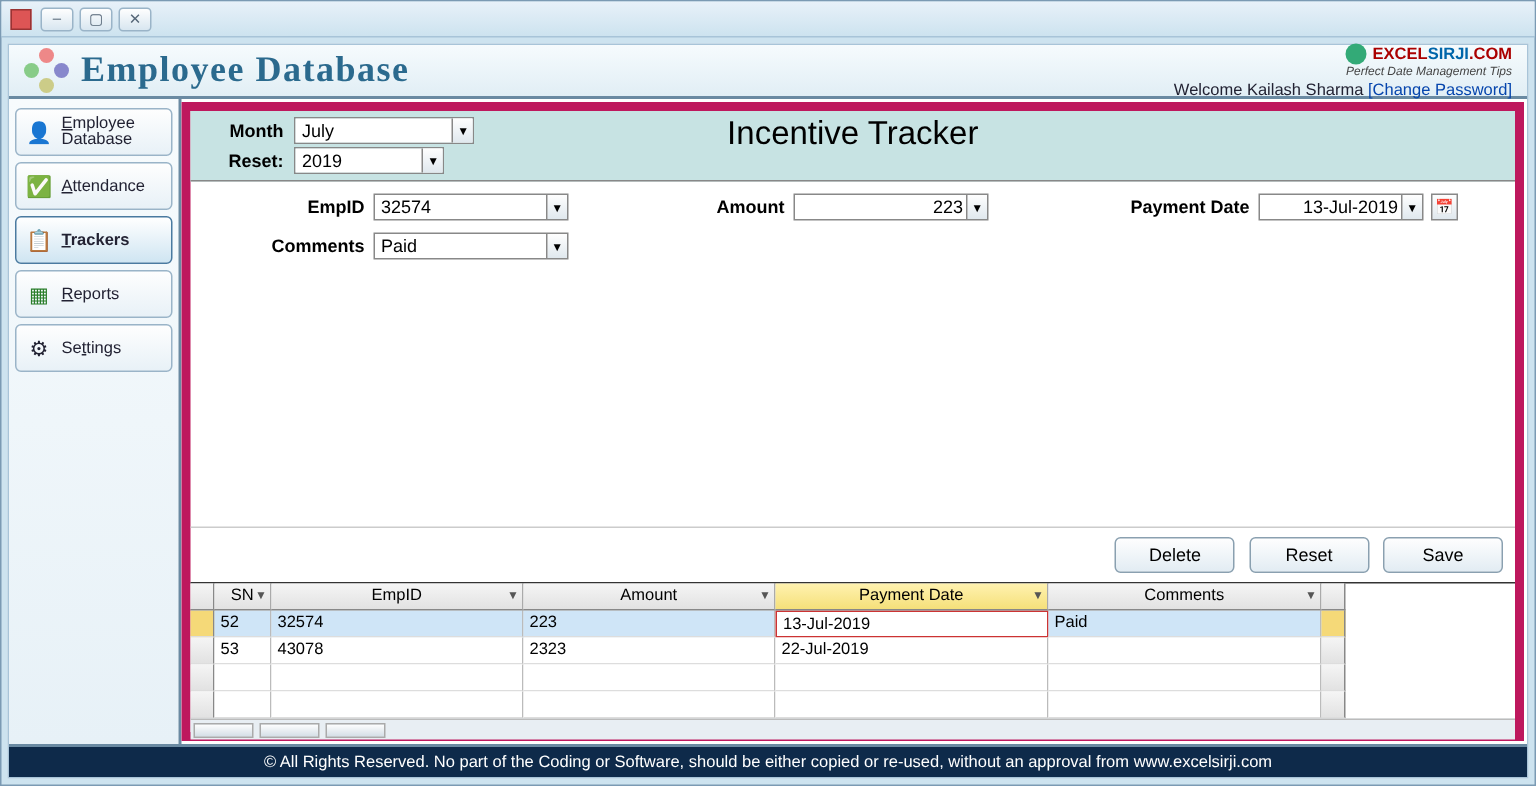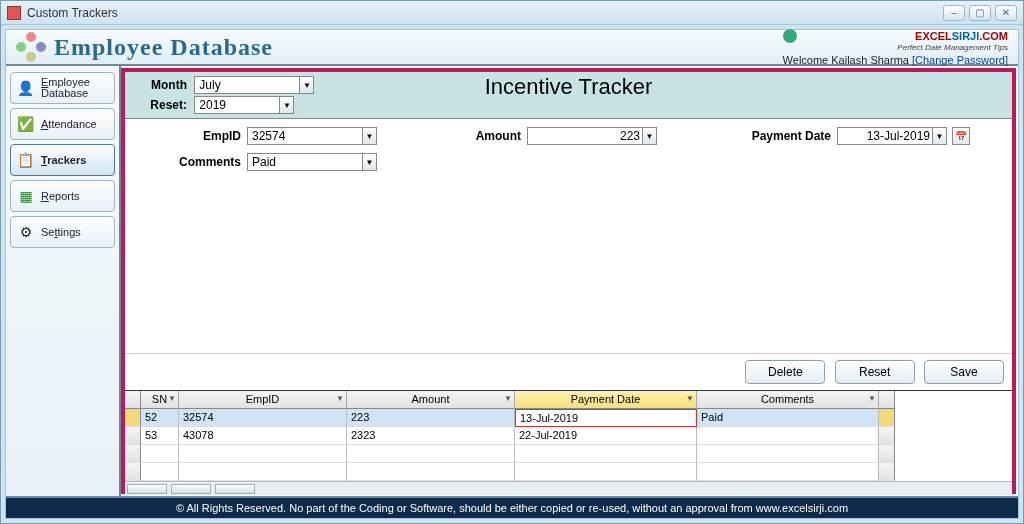--- a/index.html
+++ b/index.html
@@ -29,21 +29,21 @@
 .welcome { font-size:11px; color:#223; margin-top:2px; }
 .welcome a { color:#0645ad; cursor:pointer; }
 
 .body { flex:1; display:flex; }
 
 .sidebar { width:115px; background:linear-gradient(#f7fbfd,#e7f1f7); border-right:2px solid #6a8aa2; padding:6px 4px; display:flex; flex-direction:column; gap:4px; }
 .navbtn { height:32px; border:1px solid #9ab4c8; border-radius:4px; background:linear-gradient(#fefefe,#e8f1f7); display:flex; align-items:center; padding:0 6px; cursor:pointer; font-size:11px; color:#223; gap:6px; }
 .navbtn.active { border-color:#4a7aa0; background:linear-gradient(#fff,#cfe5f2); }
 .navicon { width:18px; height:18px; display:flex; align-items:center; justify-content:center; font-size:14px; }
 
-.main { flex:1; display:flex; flex-direction:column; border:4px solid #be185d; margin:2px 2px 2px 0; background:#fff; }
+.main { flex:1; display:flex; flex-direction:column; border:6px solid #be185d; margin:2px 2px 2px 0; background:#fff; }
 .filterbar { background:#c7e3e3; border-bottom:1px solid #888; padding:4px 10px; display:flex; align-items:center; position:relative; }
 .filterbar .col1 { width:220px; }
 .filterbar label { display:inline-block; width:52px; text-align:right; font-size:12px; font-weight:bold; margin-right:4px; }
 .combo { position:relative; display:inline-block; border:1px solid #888; background:#fff; height:18px; }
 .combo input { border:none; outline:none; width:100%; height:16px; padding:0 16px 0 4px; font-size:12px; }
 .combo .ddbtn { position:absolute; right:0; top:0; width:14px; height:16px; border-left:1px solid #888; background:linear-gradient(#fefefe,#e0e8ee); display:flex; align-items:center; justify-content:center; font-size:8px; cursor:pointer; }
 .maintitle { position:absolute; left:50%; transform:translateX(-50%); font-size:22px; top:2px;text-align:right; }
 
 .form { padding:8px 12px; display:grid; grid-template-columns: 110px 150px 130px 150px 160px 150px; row-gap:8px; align-items:center; font-size:12px; }
 .form .lbl { text-align:right; padding-right:6px; font-weight:bold; }
@@ -74,40 +74,39 @@
 .hscroll .seg { position:absolute; height:10px; top:2px; background:linear-gradient(#fefefe,#d4dee6); border:1px solid #aaa; }
 u { text-decoration: underline; }
 </style>
 </head>
 <body>
 
 <div class="window">
 
   <div class="titlebar">
     <span class="ticon"></span>
-    <span class="ttext">Custom Trackers</span>
     <div class="wbtns">
       <div class="wbtn">–</div>
       <div class="wbtn">▢</div>
       <div class="wbtn">✕</div>
     </div>
   </div>
 
   <div class="client">
 
     <div class="header">
       <div class="logo-icon">
         <div class="c c1"></div>
           <div class="c c2"></div>
           <div class="c c3"></div>
           <div class="c c4"></div>
       </div>
       <div class="apptitle">Employee Database</div>
       <div class="header-right">
-        <div style="display:flex;align-items:center;justify-content:space-between;gap:4px;">
+        <div style="display:flex;align-items:center;justify-content:flex-end;gap:4px;">
           <span style="width:14px;height:14px;border-radius:50%;background:#3a7; display:inline-block;"></span>
           <span class="brand">
             <span>EXCEL</span><span class="b2">SIRJI</span><span>.COM</span>
           </span>
         </div>
         <div class="tagline">Perfect Date Management Tips</div>
         <div class="welcome">
           <span>Welcome </span><span>Kailash Sharma</span>
           <a>[Change Password]</a>
         </div>

